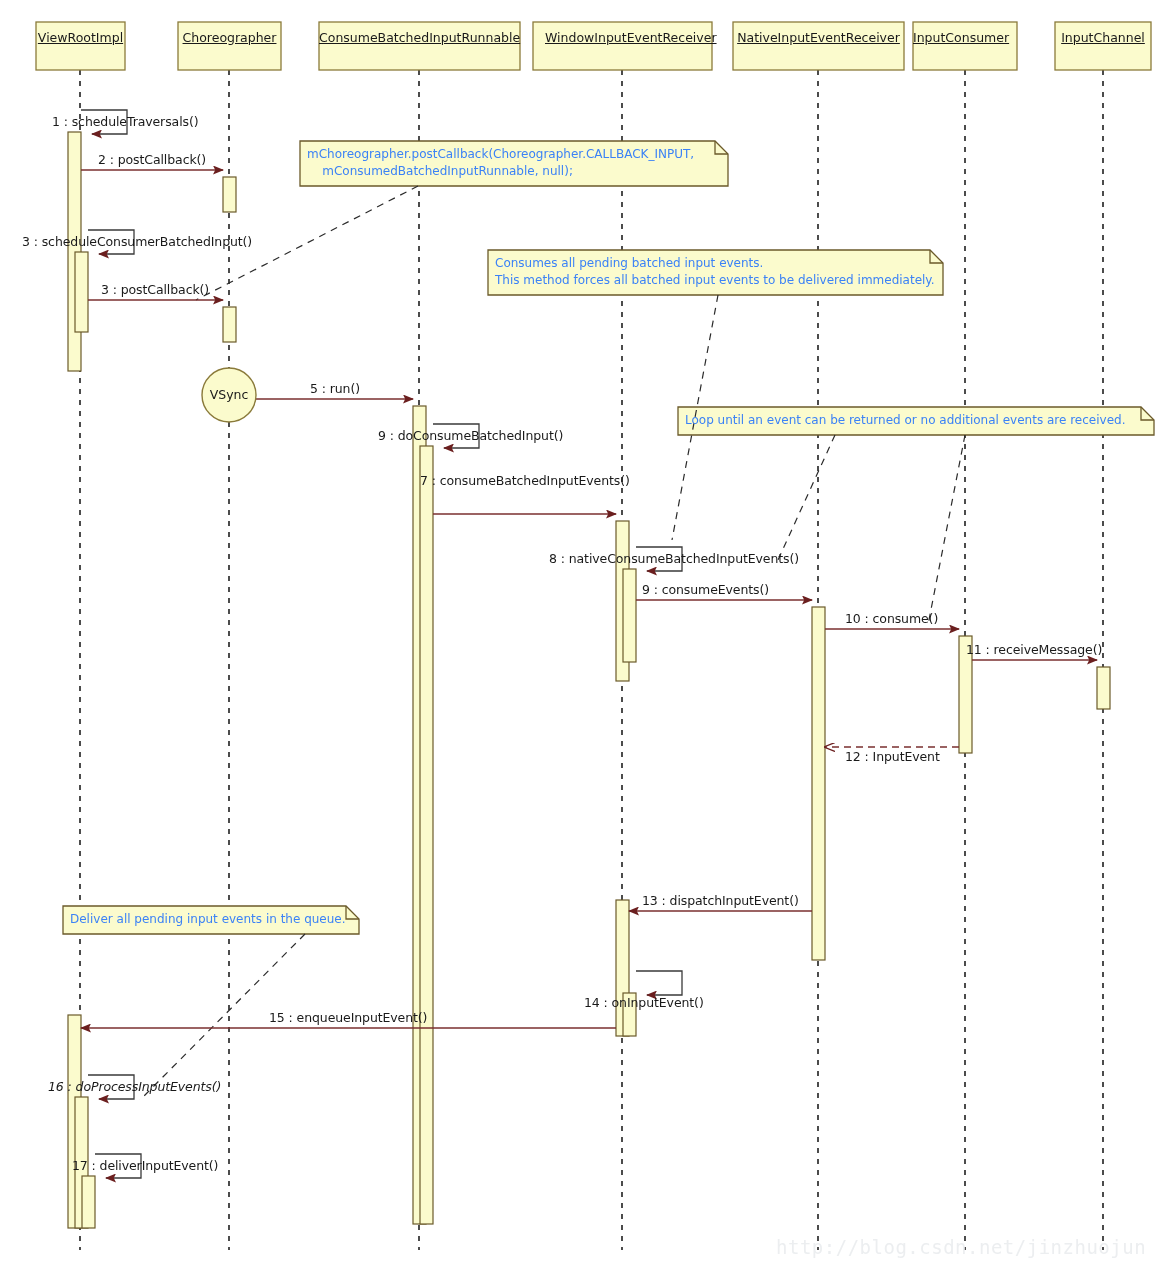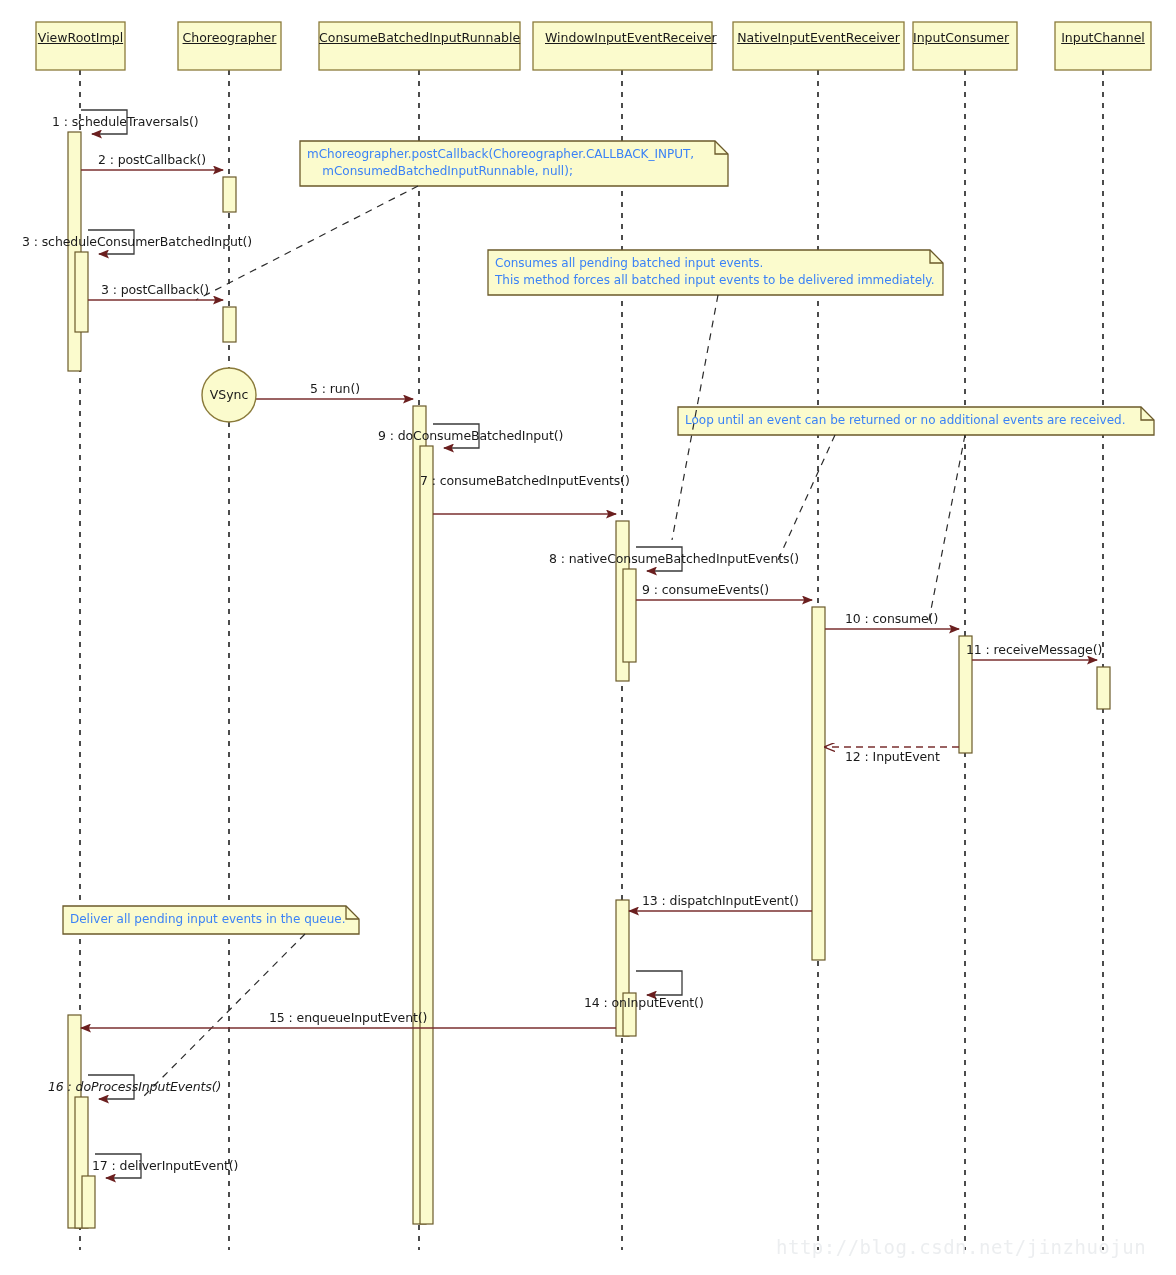--- a/index.html
+++ b/index.html
@@ -170,18 +170,18 @@
       <div class="lbl" style="top: 474px; left: 420px;">7 : consumeBatchedInputEvents()</div>
       <div class="lbl" style="top: 552px; left: 549px;">8 : nativeConsumeBatchedInputEvents()</div>
       <div class="lbl" style="top: 583px; left: 642px;">9 : consumeEvents()</div>
       <div class="lbl" style="top: 612px; left: 845px;">10 : consume()</div>
       <div class="lbl" style="top: 643px; left: 966px;">11 : receiveMessage()</div>
       <div class="lbl" style="top: 750px; left: 845px;">12 : InputEvent</div>
       <div class="lbl" style="top: 894px; left: 642px;">13 : dispatchInputEvent()</div>
       <div class="lbl" style="top: 976px; left: 584px; margin-top: 20px;">14 : onInputEvent()</div>
       <div class="lbl" style="top: 1011px; left: 269px;">15 : enqueueInputEvent()</div>
       <div class="lbl" style="top: 1080px; left: 48px; font-style: italic;">16 : doProcessInputEvents()</div>
-      <div class="lbl" style="top: 1159px; left: 72px; margin-left: 20px;">17 : deliverInputEvent()</div>
+      <div class="lbl" style="top: 1159px; left: 72px;">17 : deliverInputEvent()</div>
       <div class="vsync-text" style="left: 209.656px; top: 387px;">VSync</div>
     </div>
 
   <div class="watermark" style="left: 776px; top: 1236px;">http://blog.csdn.net/jinzhuojun</div>
 </div>
 
 </body></html>

